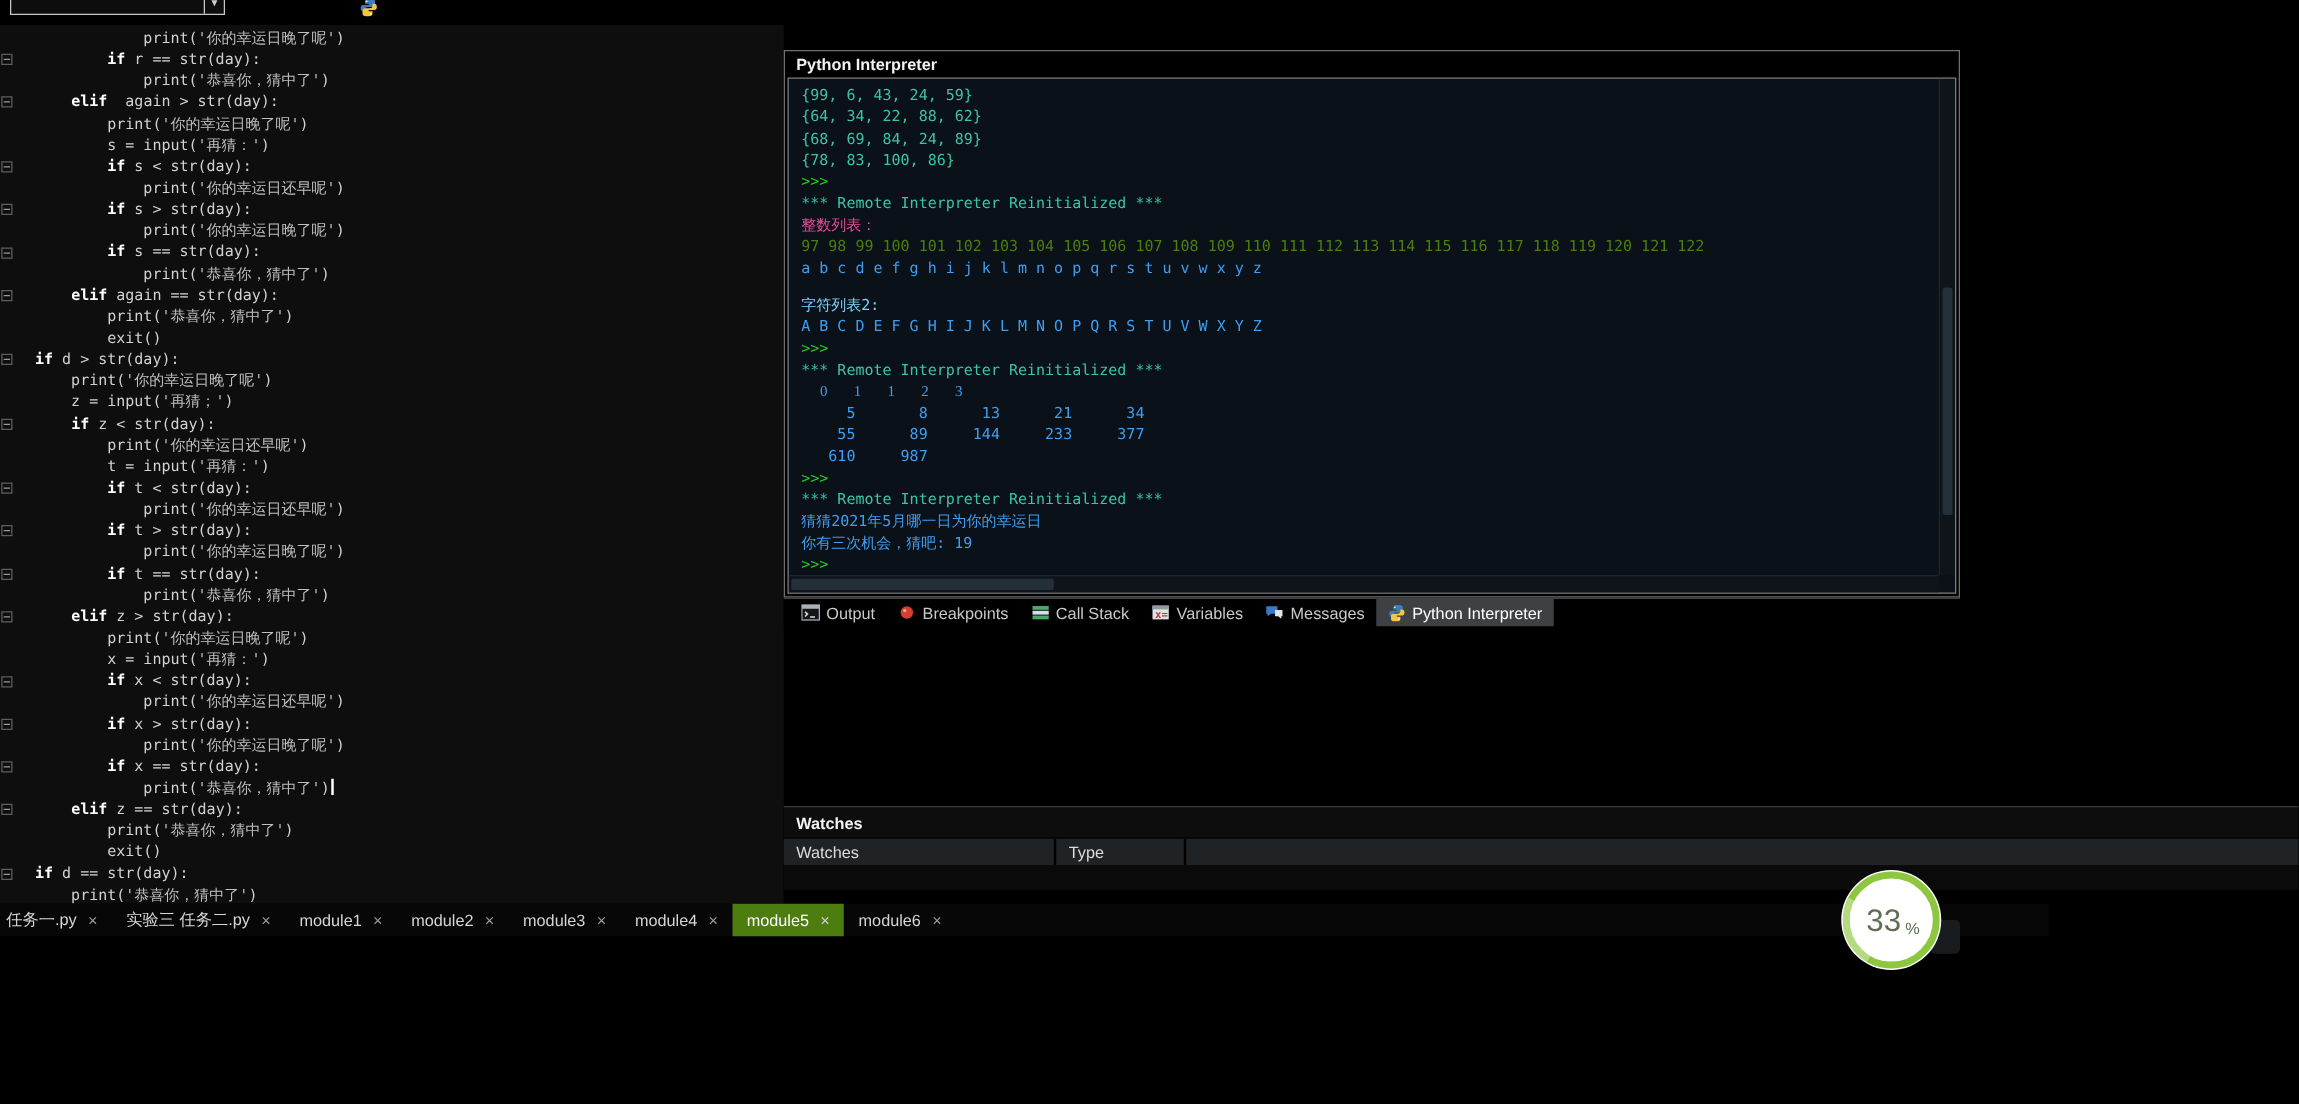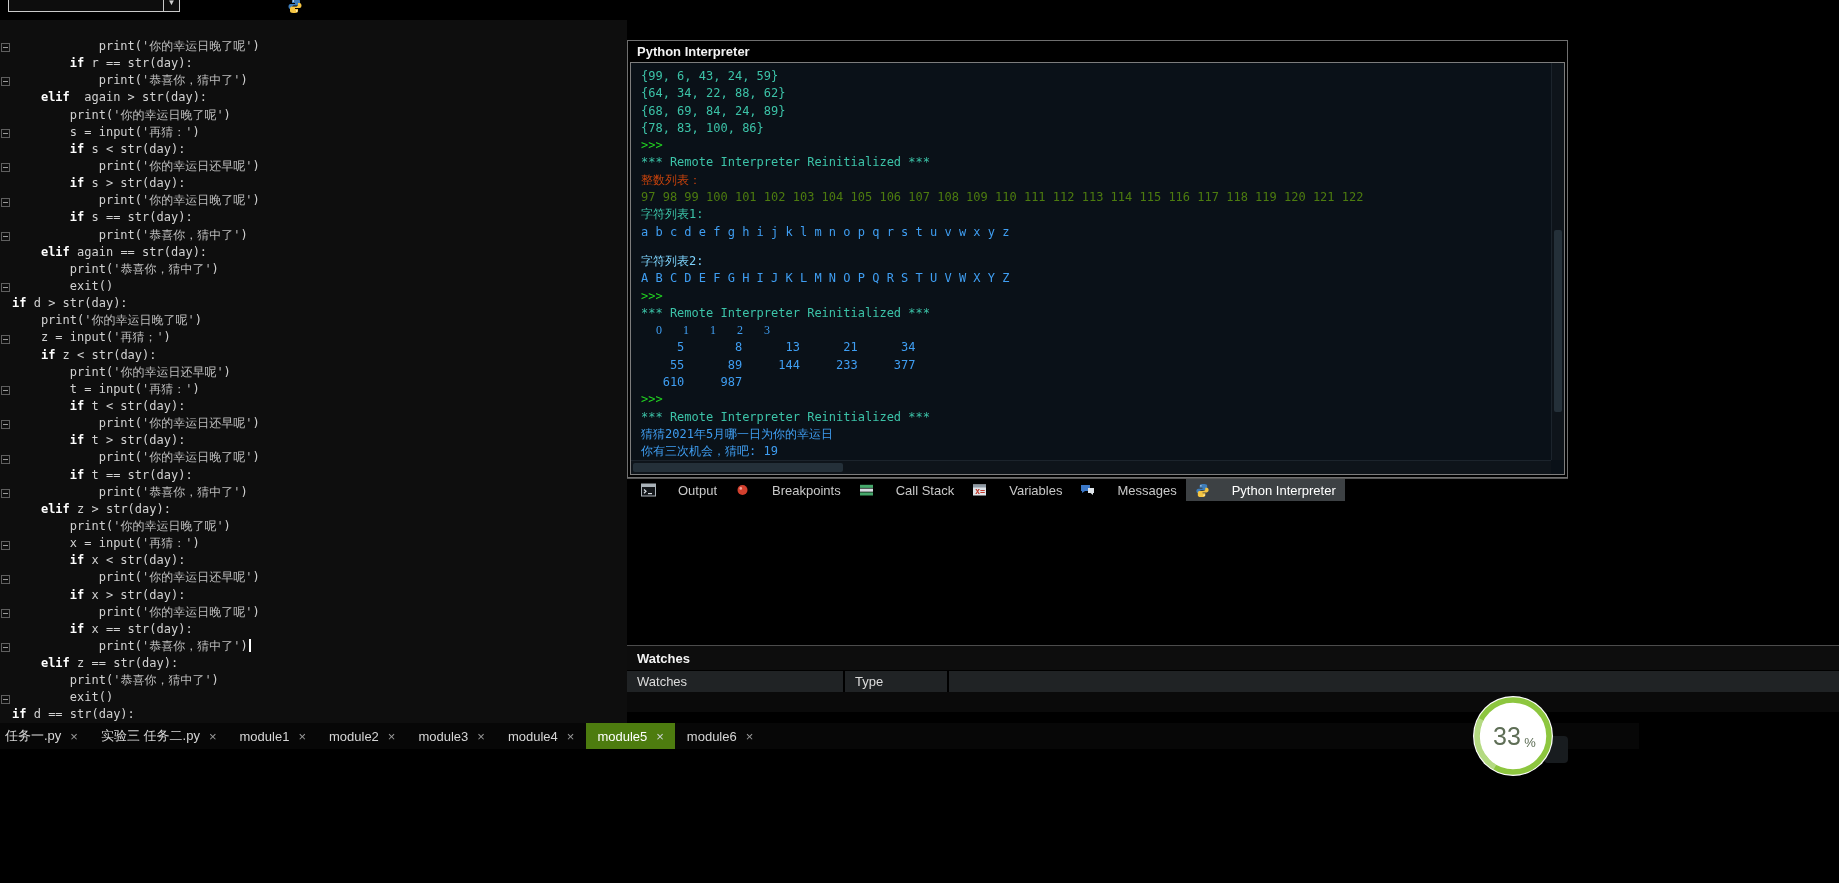--- a/index.html
+++ b/index.html
@@ -11,40 +11,40 @@
   .topbar { position:absolute; left:0; top:0; width:100%; height:20px; background:#000; }
   .dropdown { position:absolute; left:8px; top:-7px; width:172px; height:19px; border:1px solid #c9c9c9; background:#0d0d0d; }
   .dd-arrow { position:absolute; right:0; top:0; width:16px; height:100%; border-left:1px solid #c9c9c9; color:#cfcfcf; font-size:8px; display:flex; align-items:center; justify-content:center; }
   .top-python-icon { position:absolute; left:287px; top:-2px; width:16px; height:16px; }
 
   
   .editor { position:absolute; left:0; top:20px; width:627px; height:703px; background:#0e0e0e; overflow:hidden; }
   .gutter { position:absolute; left:0; top:0; width:12px; height:100%; }
   .fold-marker { position:absolute; left:1px; width:9px; height:9px; border:1px solid #5f5f5f; background:#0e0e0e; }
   .fold-marker::after { content:''; position:absolute; left:1px; right:1px; top:3px; height:1px; background:#9a9a9a; }
-  .code { position:absolute; left:12px; top:2px; font:12px/17.15px "DejaVu Sans Mono","Liberation Mono",monospace; color:#d2d2d2;margin-top:16px; }
+  .code { position:absolute; left:28px; top:2px; font:12px/17.15px "DejaVu Sans Mono","Liberation Mono",monospace; color:#d2d2d2; }
   .code-line { white-space:pre; height:17.15px; }
   .kw { color:#ffffff; font-weight:bold; }
   .str { color:#bfbfbf; }
   .caret { display:inline-block; width:2px; height:13px; background:#ffffff; margin-left:1px; vertical-align:-2px; }
 
   
   .interp-panel { position:absolute; left:627px; top:40px; width:941px; height:438px; background:#000; border:1px solid #6f6f6f; }
   .interp-title { height:21px; color:#f2f2f2; font-weight:bold; font-size:13px; line-height:21px; padding-left:9px; }
   .interp-content { position:absolute; left:2px; right:2px; top:21px; bottom:2px; background:#0a1118; border:1px solid #7d7d7d; overflow:hidden; }
   .interp-lines { position:absolute; left:10px; top:5px; font:12px/17.3px "DejaVu Sans Mono","Liberation Mono",monospace; }
   .interp-line { white-space:pre; height:17.3px; }
   .vscroll { position:absolute; right:0; top:0; bottom:14px; width:13px; background:#0e141a; border-left:1px solid #1c242c; }
   .vscroll .thumb { position:absolute; left:2px; right:2px; top:42%; height:46%; background:#243039; border-radius:2px; }
   .hscroll { position:absolute; left:0; right:13px; bottom:0; height:14px; background:#0e141a; border-top:1px solid #1c242c; }
   .hscroll .thumb { position:absolute; left:2px; top:2px; height:9px; width:210px; background:#243039; border-radius:2px; }
 
   
   .panel-tabs { position:absolute; left:627px; top:478px; width:941px; height:23px; background:#000; border-top:1px solid #585858; display:flex; align-items:stretch; padding-left:5px; }
-  .ptab { display:flex; align-items:center; gap:22px; padding:0 9px; color:#c9c9c9; font-size:13px; cursor:default; }
+  .ptab { display:flex; align-items:center; gap:5px; padding:0 9px; color:#c9c9c9; font-size:13px; cursor:default; }
   .ptab.selected { background:#3d4144; color:#ffffff; }
   .ptab-icon { display:flex; align-items:center; }
 
   
   .watches-panel { position:absolute; left:627px; top:645px; width:1212px; height:68px; background:#000; border-top:1px solid #4c4c4c; }
   .watches-title { height:24px; padding-left:10px; color:#f2f2f2; font-weight:bold; font-size:13px; line-height:25px; background:#0d0d0d; }
   .watches-header { position:absolute; left:0; top:25px; right:0; height:21px; display:flex; background:#202325; }
   .wcol { font-size:13px; line-height:21px; color:#dcdcdc; padding-left:10px; border-right:2px solid #000; }
   .wcol-0 { width:218px; } .wcol-1 { width:104px; } .wcol-2 { flex:1; border-right:none; }
   .watches-empty { position:absolute; left:0; top:46px; right:0; height:20px; background:#0a0a0a; }
@@ -148,23 +148,22 @@
   <div class="interp-panel">
     <div class="interp-title">Python Interpreter</div>
     <div class="interp-content">
       <div class="interp-lines">
           <div class="interp-line" style="color: rgb(60, 195, 168);">{99, 6, 43, 24, 59}</div>
           <div class="interp-line" style="color: rgb(60, 195, 168);">{64, 34, 22, 88, 62}</div>
           <div class="interp-line" style="color: rgb(60, 195, 168);">{68, 69, 84, 24, 89}</div>
           <div class="interp-line" style="color: rgb(60, 195, 168);">{78, 83, 100, 86}</div>
           <div class="interp-line" style="color: rgb(33, 209, 33);">&gt;&gt;&gt; </div>
           <div class="interp-line" style="color: rgb(60, 195, 168);">*** Remote Interpreter Reinitialized ***</div>
-          <div class="interp-line" style="color: #c2410c;">整数列表：</div>
+          <div class="interp-line" style="color: #ec4899;">整数列表：</div>
           <div class="interp-line" style="color: #4d7c0f;">97 98 99 100 101 102 103 104 105 106 107 108 109 110 111 112 113 114 115 116 117 118 119 120 121 122</div>
-          <div class="interp-line" style="color: rgb(60, 195, 168);">字符列表1:</div>
           <div class="interp-line" style="color: rgb(63, 158, 242);">a b c d e f g h i j k l m n o p q r s t u v w x y z</div>
           <div class="interp-line" style="color: #7dd3fc; margin-top: 12px;">字符列表2:</div>
           <div class="interp-line" style="color: rgb(63, 158, 242);">A B C D E F G H I J K L M N O P Q R S T U V W X Y Z</div>
           <div class="interp-line" style="color: rgb(33, 209, 33);">&gt;&gt;&gt; </div>
           <div class="interp-line" style="color: rgb(60, 195, 168);">*** Remote Interpreter Reinitialized ***</div>
           <div class="interp-line" style="color: rgb(63, 158, 242); font-family: Liberation Serif, serif;">     0       1       1       2       3</div>
           <div class="interp-line" style="color: rgb(63, 158, 242);">     5       8      13      21      34</div>
           <div class="interp-line" style="color: rgb(63, 158, 242);">    55      89     144     233     377</div>
           <div class="interp-line" style="color: rgb(63, 158, 242);">   610     987</div>
           <div class="interp-line" style="color: rgb(33, 209, 33);">&gt;&gt;&gt; </div>

